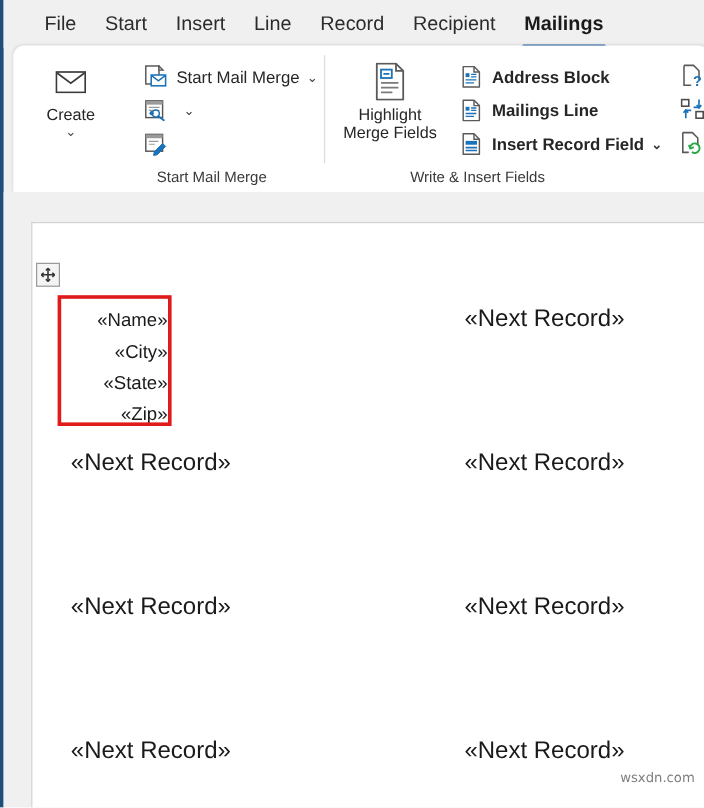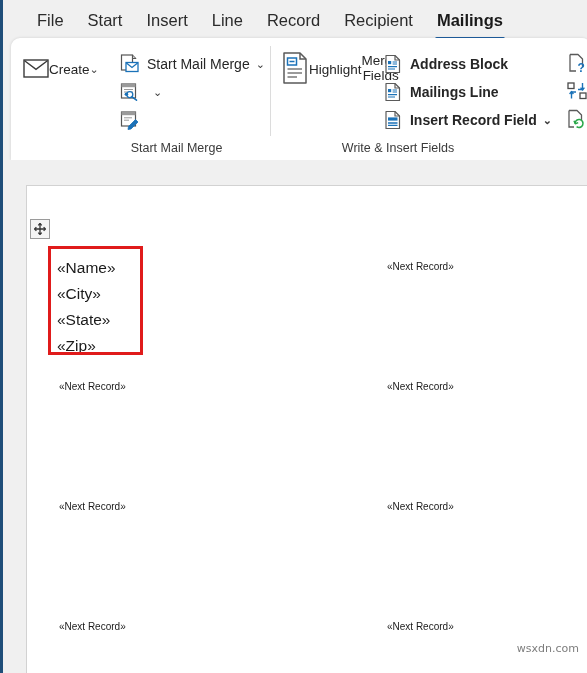--- a/index.html
+++ b/index.html
@@ -103,21 +103,21 @@
   .group-sep {
     width: 1px;
     background: #dcdcdc;
     margin: 8px 0 24px 0;
   }
 
   
   .big-btn {
     width: 72px;
     display: flex;
-    flex-direction: row;
+    flex-direction: column;
     align-items: center;
     padding-top: 8px;
     cursor: default;
   }
   .big-btn .bicon {
     height: 34px;
     display: flex;
     align-items: center;
     justify-content: center;
   }
@@ -210,31 +210,32 @@
     border: 1px solid #9a9a9a;
     background: #f4f4f4;
     display: flex;
     align-items: center;
     justify-content: center;
   }
 
   
   .field-cell {
     position: absolute;
-    font-size: 10px;
+    font-size: 20px;
     color: #1a1a1a;
     white-space: nowrap;
     line-height: 25px;
   }
 
   
   .label-block {
     position: absolute;
-    left: 20px; top: 62px;
+    left: 44px; top: 62px;
     padding: 7px 10px 9px 10px;
+    text-align: right;
   }
   .label-block .field-line {
     font-size: 15.5px;
     color: #1a1a1a;
     line-height: 26px;
     white-space: nowrap;
   }
   .red-box {
     position: absolute;
     left: 21px; top: 60px;

